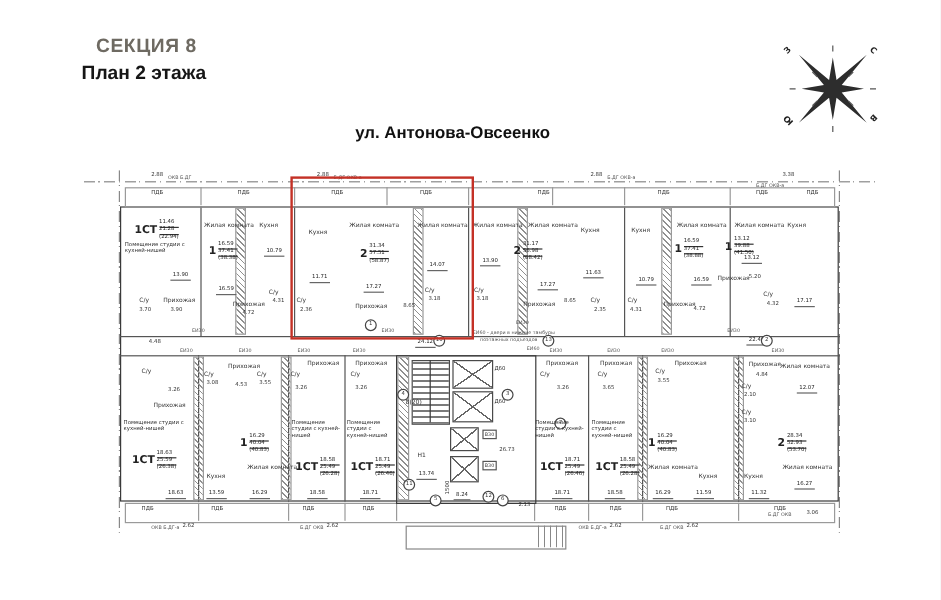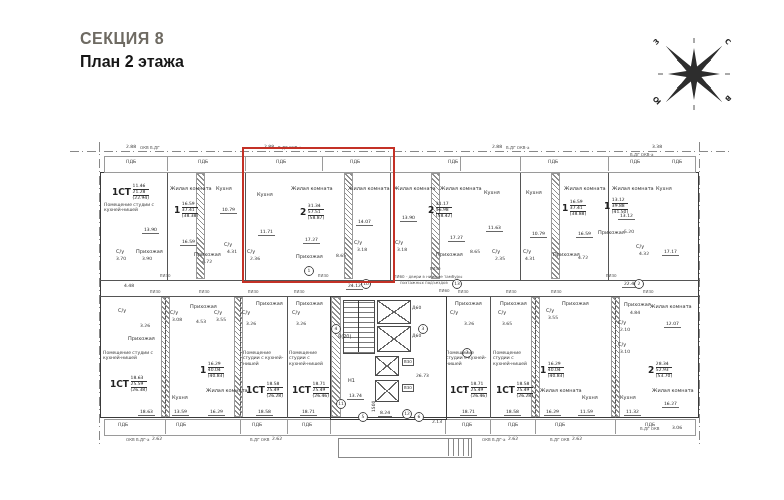--- a/index.html
+++ b/index.html
@@ -44,21 +44,22 @@
   .porch{border:1px solid #888;}
   .psteps{background:repeating-linear-gradient(90deg,#888 0 1px,transparent 1px 5px);}
   .vert{transform:rotate(-90deg);transform-origin:left top;}
   .cmp-l{font-size:7px;font-weight:bold;color:#222;}
 </style>
 </head>
 <body>
 <div class="screen">
 
 <div class="p h-sec" style="left:80px;top:30px;">СЕКЦИЯ 8</div>
-<div class="p h-floor" style="left:80px;top:53px;">План 2 этажа</div>
+<div class="p h-floor" style="left:68px;top:53px;">План 2 этажа</div>
+<div class="p h-street" style="left:296px;top:102px;">ул. Антонова-Овсеенко</div>
 
 <div class="p" style="left:650px;top:30px;width:88px;height:88px;">
   <svg width="88" height="88" viewBox="0 0 88 88">
     <polygon points="70,44 51.4,40.9 72.3,15.7 47.1,36.6 44,18 40.9,36.6 15.7,15.7 36.6,40.9 18,44 36.6,47.1 15.7,72.3 40.9,51.4 44,70 47.1,51.4 72.3,72.3 51.4,47.1" fill="#2d2d2d"></polygon>
     <g stroke="#555" stroke-width="1">
       <line x1="27" y1="30" x2="31" y2="34"></line>
           <line x1="61" y1="30" x2="57" y2="34"></line>
       <line x1="27" y1="58" x2="31" y2="54"></line>
           <line x1="61" y1="58" x2="57" y2="54"></line>
       <line x1="44" y1="8" x2="44" y2="13"></line>

